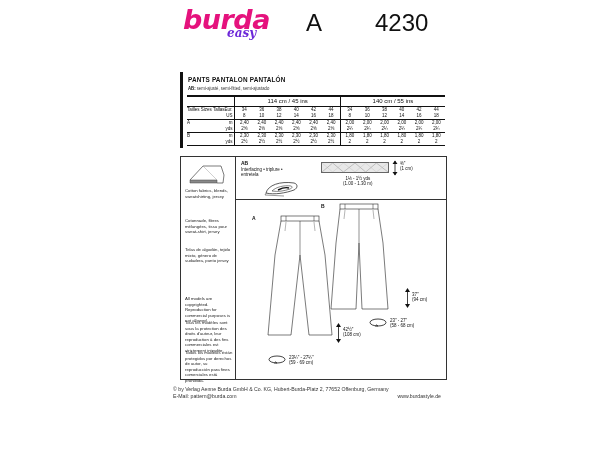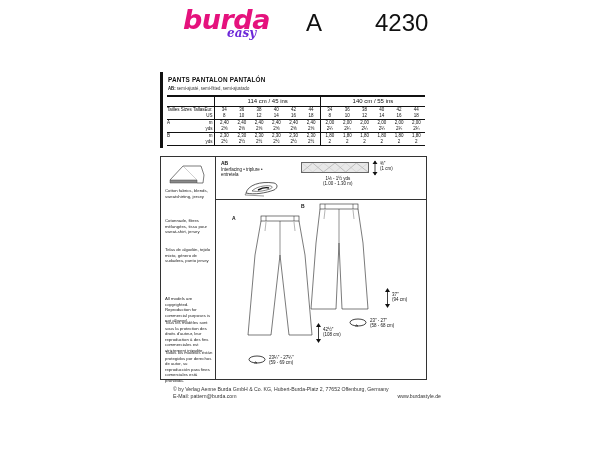--- a/index.html
+++ b/index.html
@@ -6,21 +6,21 @@
   html, body { width: 610px; height: 450px; background: #ffffff; overflow: hidden; }
   body { position: relative; font-family: "Liberation Sans", sans-serif; color: #111; }
 
   .logo { position: absolute; left: 183px; top: 5px; width: 75px; height: 40px; }
   .logo .burda { position: absolute; left: 0; top: 0; font-family: "DejaVu Sans", sans-serif; font-weight: bold; font-size: 27px; color: #e5127d; letter-spacing: -0.5px; line-height: 30px; font-style: italic; }
   .logo .easy { position: absolute; left: 44px; top: 21px; font-family: "DejaVu Serif", serif; font-style: italic; font-weight: bold; font-size: 12px; color: #6d28d9; line-height: 14px; }
 
   .view-letter { position: absolute; left: 306px; top: 10px; font-size: 24px; line-height: 26px; }
   .pattern-no { position: absolute; left: 375px; top: 10px; font-size: 24px; line-height: 26px; }
 
-  .sheet { position: absolute; left: 160px; top: 72px; width: 248px; height: 308px; }
+  .sheet { position: absolute; left: 180px; top: 72px; width: 248px; height: 308px; }
   .left-rule { position: absolute; left: 0; top: 0; width: 3px; height: 76px; background: #111; }
   .title { position: absolute; left: 8px; top: 3px; font-family: "Liberation Sans", sans-serif; font-weight: bold; font-size: 7.5px; transform: scaleX(0.85); transform-origin: left; letter-spacing: 0.2px; }
   .subtitle { position: absolute; left: 8px; top: 13px; font-size: 5px; color: #333; transform: scaleX(0.85); transform-origin: left; white-space: nowrap; }
   .subtitle b { color: #111; }
 
   table.yard { position: absolute; left: 7px; top: 23px; width: 258px; border-collapse: collapse; font-size: 4.5px; }
   table.yard td, table.yard th { font-weight: normal; text-align: center; height: 6px; padding: 0; line-height: 6px; white-space: nowrap; }
   table.yard tr.top td { border-top: 2px solid #111; height: 10px; font-size: 6px; }
   table.yard .w-head { border-left: 1px solid #111; }
   table.yard .sep { border-left: 1px solid #111; }

